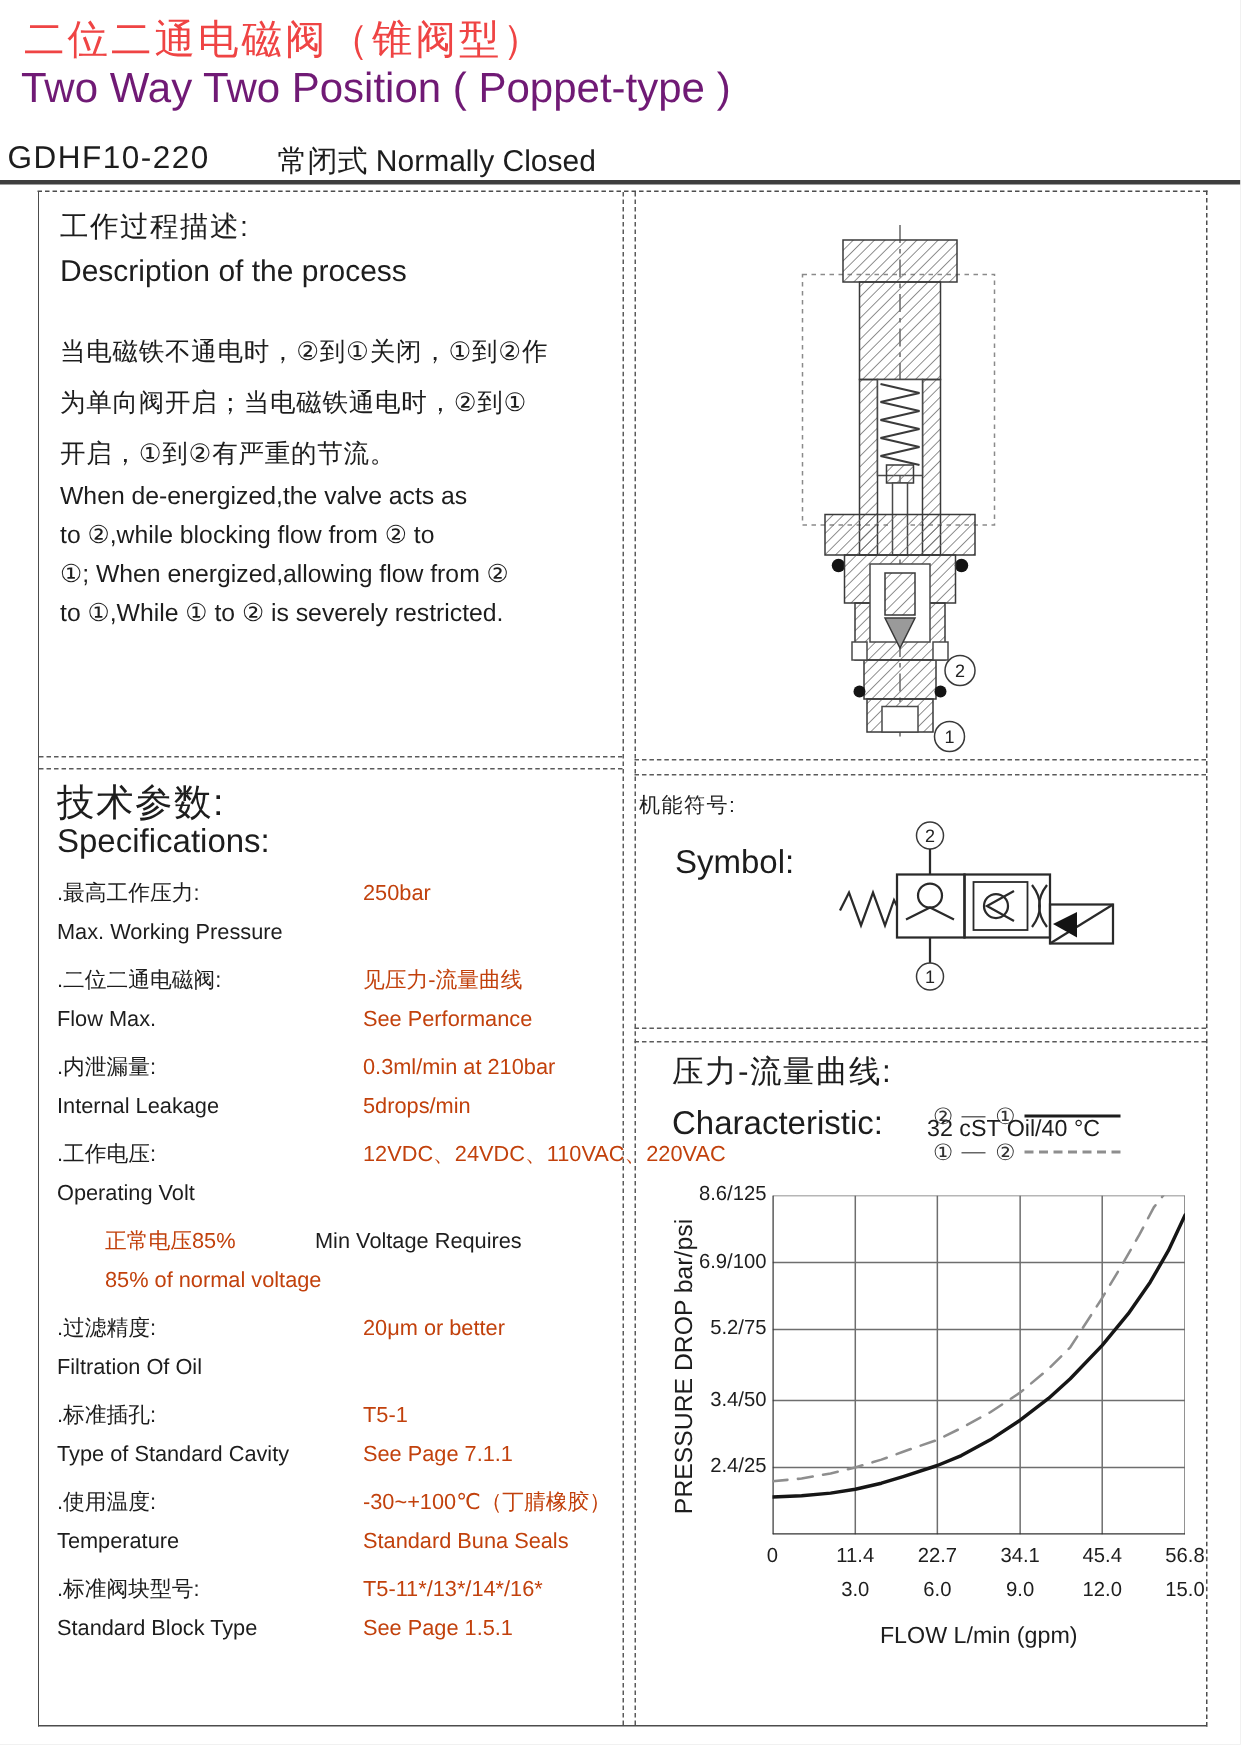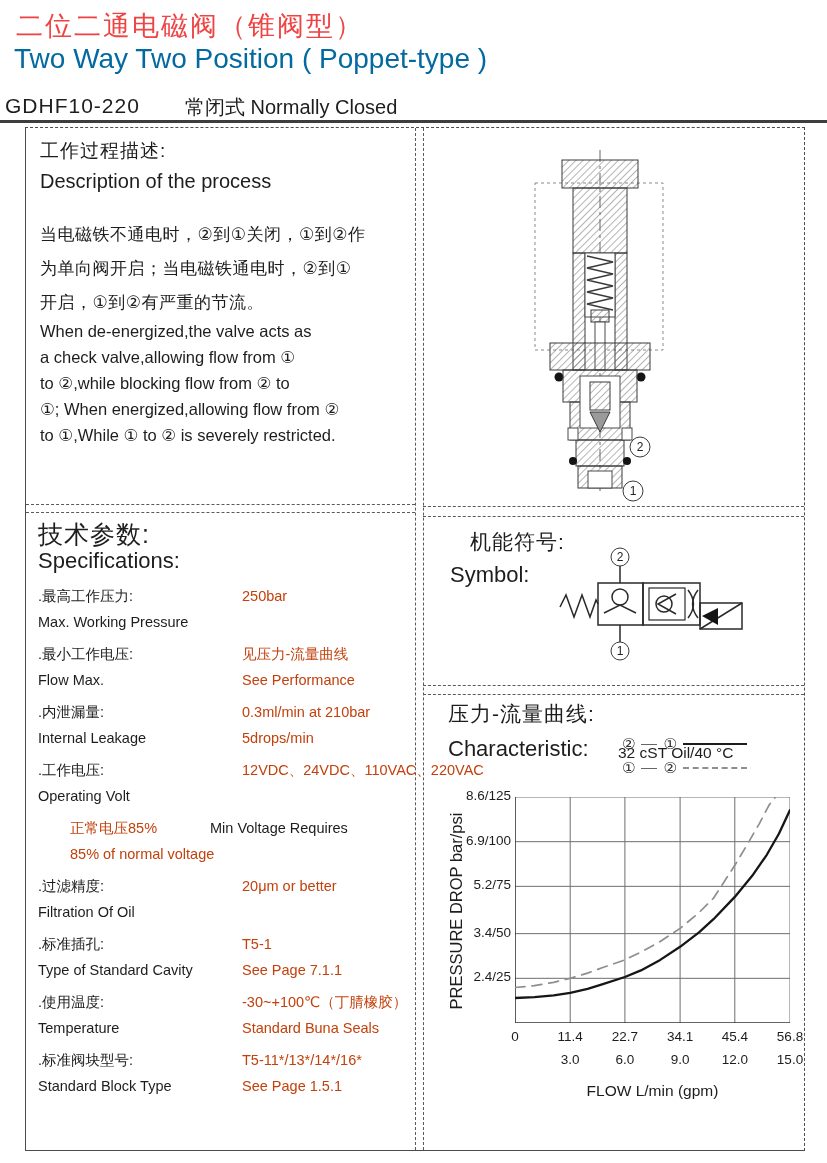--- a/index.html
+++ b/index.html
@@ -3,21 +3,21 @@
 <meta charset="utf-8">
 <style>
   * { margin:0; padding:0; box-sizing:border-box; }
   html,body { background:#e8e8e8; }
   body { font-family:"Liberation Sans","DejaVu Sans",sans-serif; color:#1d1d1d; }
   .page { position:relative; width:827px; height:1163px; background:#ffffff; overflow:hidden; margin:0 auto; }
   .abs { position:absolute; }
 
   
   .title-zh { left:16px; top:8px;  font-size:27px; letter-spacing:2px; color:#ef4444; }
-  .title-en { left:14px; top:43px; font-size:28px; color:#0369a1; }
+  .title-en { left:14px; top:43px; font-size:28px; color:#701a75; }
   .model    { left:5px;  top:94px; font-size:21px; letter-spacing:1px; }
   .subtitle { left:185px; top:94px; font-size:20px; }
   .top-rule { left:0; top:120px; width:827px; height:2.5px; background:#3e3e3e; }
 
   
   .main-box { left:25px; top:127px; width:780px; height:1024px;
               border:1.6px solid #4c4c4c; border-top-style:dashed; border-right-style:dashed; }
   .vdiv  { top:0; height:100%; width:0; border-left:1.7px dashed #5a5a5a; }
   .vdiv.a { left:389px; } .vdiv.b { left:397px; }
   .hdiv { height:0; border-top:1.7px dashed #5a5a5a; }
@@ -79,21 +79,20 @@
 
   <div class="abs sec-head-zh" style="left:40px;top:138px;">工作过程描述:</div>
   <div class="abs sec-head-en" style="left:40px;top:170px;">Description of the process</div>
   <div class="abs desc-zh" style="left:40px;top:218px;width:360px;">
     <div>当电磁铁不通电时，②到①关闭，①到②作</div>
     <div>为单向阀开启；当电磁铁通电时，②到①</div>
     <div>开启，①到②有严重的节流。</div>
   </div>
   <div class="abs desc-en" style="left:40px;top:318px;width:360px;">
     <div>When de-energized,the valve acts as</div>
-    <div>a check valve,allowing flow from ①</div>
     <div>to ②,while blocking flow from ② to</div>
     <div>①;  When energized,allowing flow from ②</div>
     <div>to ①,While ① to ② is severely restricted.</div>
   </div>
 
   <svg class="abs" style="left:440px;top:140px;" width="360" height="365" viewBox="0 0 360 365">
     <defs>
       <pattern id="hatch" width="5" height="5" patternUnits="userSpaceOnUse" patternTransform="rotate(45)">
         <line x1="0" y1="0" x2="0" y2="5" stroke="#6a6a6a" stroke-width="1"></line>
       </pattern>
@@ -132,21 +131,21 @@
   <div class="abs sec-head-zh" style="left:38px;top:518px;font-size:25px;">技术参数:</div>
   <div class="abs sec-head-en" style="left:38px;top:548px;font-size:22px;">Specifications:</div>
   <div class="abs spec-rows">
     <div class="spec-row">
       <div>.最高工作压力:</div>
       <div class="spec-val">250bar</div>
       <div>Max. Working Pressure</div>
       <div class="spec-val"></div>
     </div>
     <div class="spec-row">
-      <div>.最小工作电压:</div>
+      <div>.二位二通电磁阀:</div>
       <div class="spec-val">见压力-流量曲线</div>
       <div>Flow Max.</div>
       <div class="spec-val">See Performance</div>
     </div>
     <div class="spec-row">
       <div>.内泄漏量:</div>
       <div class="spec-val">0.3ml/min at 210bar</div>
       <div>Internal Leakage</div>
       <div class="spec-val">5drops/min</div>
     </div>
@@ -180,21 +179,21 @@
       <div class="spec-val">Standard Buna Seals</div>
     </div>
     <div class="spec-row">
       <div>.标准阀块型号:</div>
       <div class="spec-val">T5-11*/13*/14*/16*</div>
       <div>Standard Block Type</div>
       <div class="spec-val">See Page 1.5.1</div>
     </div>
   </div>
 
-  <div class="abs sec-head-zh" style="left:470px;top:528px;font-size:21px;">机能符号:</div>
+  <div class="abs sec-head-zh" style="left:426px;top:528px;font-size:14px;">机能符号:</div>
   <div class="abs sec-head-en" style="left:450px;top:562px;font-size:22px;">Symbol:</div>
   <svg class="abs" style="left:545px;top:545px;" width="235" height="125" viewBox="0 0 235 125">
     <circle cx="75" cy="12" r="9" fill="none" stroke="#3a3a3a"></circle>
     <text class="port-num" x="75" y="16" text-anchor="middle">2</text>
     <line x1="75" y1="21" x2="75" y2="38" stroke="#2a2a2a" stroke-width="1.5"></line>
     <rect x="53" y="38" width="45" height="42" fill="none" stroke="#2a2a2a" stroke-width="1.5"></rect>
     <rect x="98" y="38" width="57" height="42" fill="none" stroke="#2a2a2a" stroke-width="1.5"></rect>
     <line x1="75" y1="80" x2="75" y2="97" stroke="#2a2a2a" stroke-width="1.5"></line>
     <circle cx="75" cy="106" r="9" fill="none" stroke="#3a3a3a"></circle>
     <text class="port-num" x="75" y="110" text-anchor="middle">1</text>

